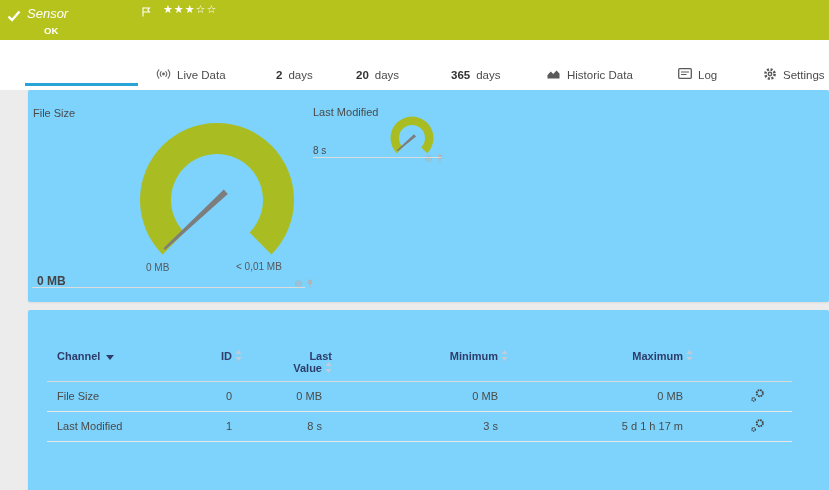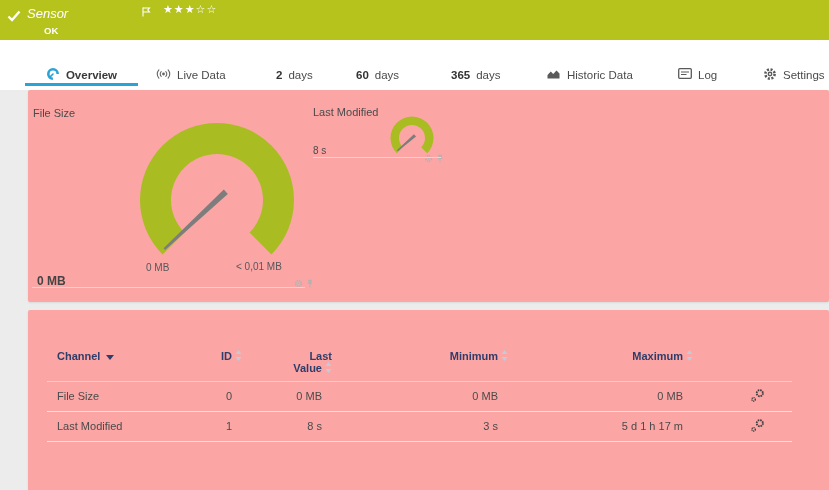--- a/index.html
+++ b/index.html
@@ -20,21 +20,21 @@
   .tabbar { position:absolute; left:0; top:40px; width:829px; height:50px; background:#fff; }
   .tab { position:absolute; top:26px; height:17px; display:flex; align-items:center; gap:6px;
          font-size:11.5px; color:#4b4b4b; cursor:pointer; white-space:nowrap; }
   .tab .num { font-weight:bold; color:#333; }
   .tab-overview { left:25px; width:113px; justify-content:center; color:#3a3a3a; font-weight:600; }
   .tab-underline { position:absolute; left:25px; top:43px; width:113px; height:3px; background:#2aa3d6; }
   .tab-live { left:156px; } .tab-2d { left:276px; } .tab-30d { left:356px; } .tab-365d { left:451px; }
   .tab-historic { left:546px;align-items:center; } .tab-log { left:678px; } .tab-settings { left:763px; }
 
   
-  .panel { position:absolute; background:#fca5a5; border-radius:2px; box-shadow:0 1px 2px rgba(0,0,0,0.08); }
+  .panel { position:absolute; background:#7dd3fc; border-radius:2px; box-shadow:0 1px 2px rgba(0,0,0,0.08); }
   .gauges-panel { left:28px; top:90px; width:801px; height:212px; }
   .table-panel  { left:28px; top:310px; width:801px; height:200px; }
 
   .widget-title { position:absolute; font-size:11px; color:#4a4a4a; }
   .divider { position:absolute; height:1px; background:#dcdcdc; }
   .gauge-minmax { position:absolute; font-size:10px; color:#56585a; }
   .gauge-value-big { position:absolute; font-size:12px; font-weight:bold; color:#444; }
   .gauge-value-small { position:absolute; font-size:10px; color:#4a4a4a; }
   .widget-icons { position:absolute; display:flex; gap:3px; align-items:center; }
 
@@ -72,47 +72,38 @@
       <svg width="9" height="10" viewBox="0 0 9 10">
           <line x1="1" y1="0.5" x2="1" y2="9.5" stroke="#fff" stroke-width="1.1"></line>
           <path d="M1 1 H7.5 L5.8 3 L7.5 5 H1" fill="none" stroke="#fff" stroke-width="1.1"></path>
         </svg>
     </span>
     <span class="hdr-stars"><span>★★★</span><span>☆☆</span></span>
     <span class="hdr-status">OK</span>
   </div>
 
   <div class="tabbar">
-    <div class="tab tab-overview">
-      <span>
-        <svg width="14" height="14" viewBox="0 0 14 14">
-            <circle cx="7" cy="7" r="4.7" fill="none" stroke="#2aa3d6" stroke-width="2.6" stroke-dasharray="22.2 7.3" stroke-dashoffset="22.2"></circle>
-            <line x1="7" y1="7" x2="3.6" y2="10.4" stroke="#2aa3d6" stroke-width="1.6" stroke-linecap="round"></line>
-          </svg>
-      </span>
-      <span>Overview</span>
-    </div>
     <div class="tab-underline"></div>
 
     <div class="tab tab-live">
       <span>
         <svg width="15" height="12" viewBox="0 0 15 12">
             <circle cx="7.5" cy="6" r="1.4" fill="#666"></circle>
             <path d="M5.2 3.7 a3.2 3.2 0 0 0 0 4.6 M2.9 1.8 a6.2 6.2 0 0 0 0 8.4 M9.8 3.7 a3.2 3.2 0 0 1 0 4.6 M12.1 1.8 a6.2 6.2 0 0 1 0 8.4" stroke="#666" stroke-width="1.1" fill="none" stroke-linecap="round"></path>
           </svg>
       </span>
       <span>Live Data</span>
     </div>
 
     <div class="tab tab-2d">
       <span class="num">2</span>
       <span>days</span>
     </div>
     <div class="tab tab-30d">
-      <span class="num">60</span>
+      <span class="num">20</span>
       <span>days</span>
     </div>
     <div class="tab tab-365d">
       <span class="num">365</span>
       <span>days</span>
     </div>
 
     <div class="tab tab-historic">
       <span>
         <svg width="15" height="12" viewBox="0 0 15 12">

